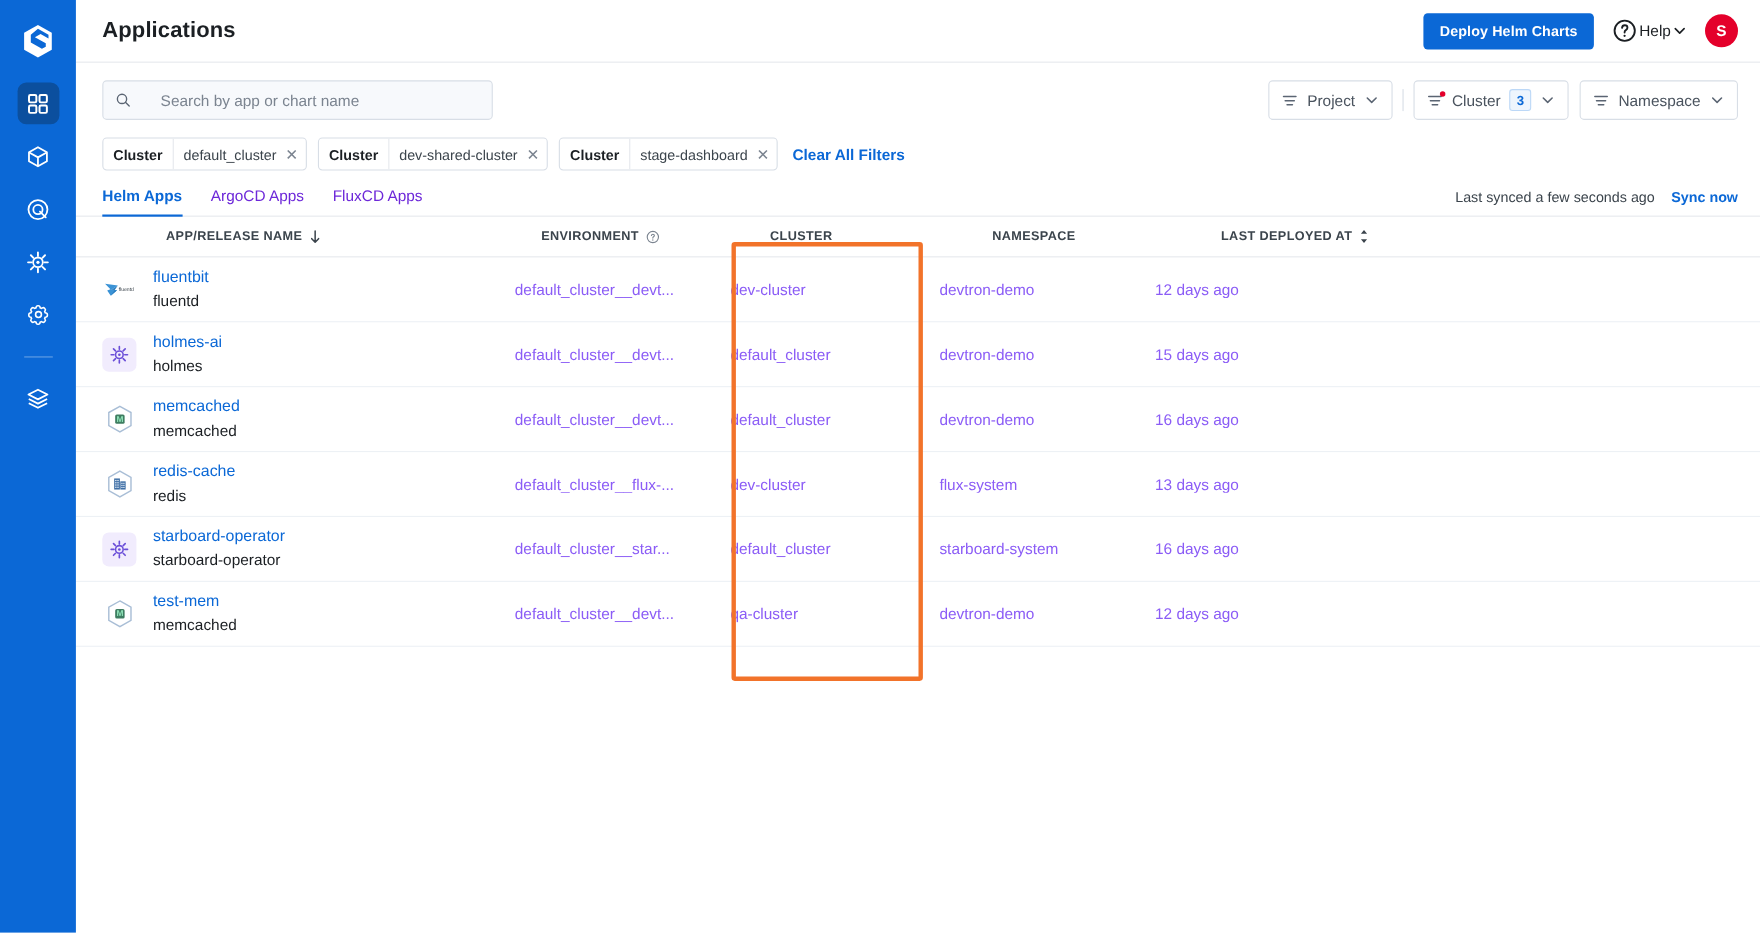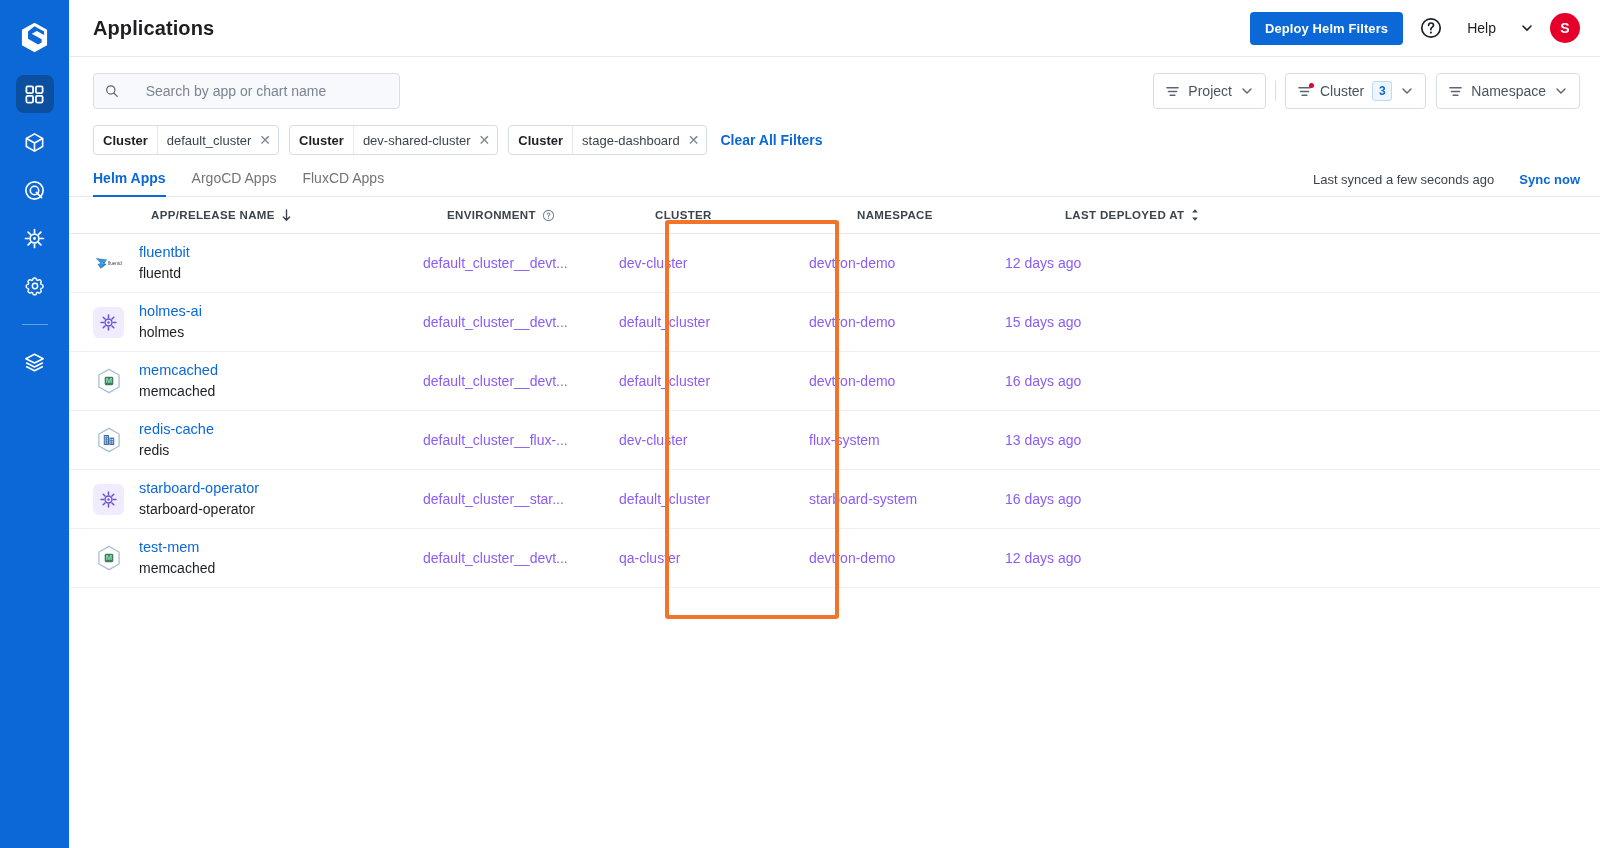--- a/index.html
+++ b/index.html
@@ -42,35 +42,35 @@
     display: flex; align-items: center;
     padding: 0 20px 0 24px;
   }
   .page-title { font-size: 20px; font-weight: 600; color: #1b1f23; letter-spacing: .1px; }
   .header-right { margin-left: auto; display: flex; align-items: center; gap: 14px; }
   .btn-primary {
     background: #0b68d6; color: #fff; border: none; border-radius: 4px;
     font-size: 13px; font-weight: 700; padding: 9px 15px; cursor: pointer;
     font-family: "Liberation Sans", sans-serif; letter-spacing: .1px;
   }
-  .help-group { display: flex; align-items: center; gap: 24px; cursor: pointer; padding: 4px 2px; }
+  .help-group { display: flex; align-items: center; gap: 1px; cursor: pointer; padding: 4px 2px; }
   .help-label { font-size: 14px; color: #1b1f23; }
   .avatar {
     width: 30px; height: 30px; border-radius: 50%; background: #e4002b; color: #fff;
     display: flex; align-items: center; justify-content: center;
     font-size: 14px; font-weight: 700; cursor: pointer;
   }
 
   
   .filterbar {
     display: flex; align-items: center;
     padding: 16px 20px 0 24px;
   }
   .search-box {
-    width: 307px; height: 36px;
+    width: 355px; height: 36px;
     border: 1px solid #d8dee6; border-radius: 4px; background: #f7f9fc;
     display: flex; align-items: center; gap: 27px; padding: 0 11px;
   }
   .search-input {
     border: none; outline: none; background: transparent;
     font-size: 14px; color: #3b444c; width: 100%;
     font-family: "Liberation Sans", sans-serif;
   }
   .search-input::placeholder { color: #7b8490; }
   .filters-right { margin-left: auto; display: flex; align-items: center; gap: 0; padding-left: 17px; }
@@ -115,25 +115,25 @@
   .clear-all { font-size: 14px; font-weight: 700; color: #0b68d6; cursor: pointer; margin-left: 3px; }
 
   
   .tabrow {
     display: flex; align-items: flex-end;
     padding: 14px 20px 0 24px;
     border-bottom: 1px solid #e5e8ed;
     position: relative;
   }
   .tab {
-    font-size: 14px; color: #737373; padding: 0 0 9px 0; margin-right: 26px;
+    font-size: 14px; color: #6d28d9; padding: 0 0 9px 0; margin-right: 26px;
     cursor: pointer; border-bottom: 2px solid transparent; position: relative; top: 1px;
   }
   .tab.active { color: #0b68d6; font-weight: 700; border-bottom-color: #0b68d6; }
-  .sync-wrap { margin-left: auto; display: flex; align-items: flex-start; gap: 25px; padding-bottom: 9px; }
+  .sync-wrap { margin-left: auto; display: flex; align-items: flex-start; gap: 15px; padding-bottom: 9px; }
   .sync-text { font-size: 13px; color: #3b444c; }
   .sync-now { font-size: 13px; font-weight: 700; color: #0b68d6; cursor: pointer; }
 
   
   .table { width: 100%; position: relative; }
   .trow {
     display: flex; align-items: center;
     border-bottom: 1px solid #edf1f5;
     padding-left: 24px;
   }
@@ -141,21 +141,21 @@
     height: 37px; border-bottom: 1px solid #e5e8ed; gap: 12px;
   }
   .th {
     font-size: 11.5px; font-weight: 700; color: #3b444c;
     letter-spacing: .35px; display: flex; align-items: center; gap: 6px;
   }
   .tbody-row { height: 59px; }
 
   .c-icon { width: 46px; min-width: 46px; display: flex; align-items: center; }
   .c-name { width: 284px; min-width: 284px; }
-  .c-env  { width: 196px; min-width: 196px; }
+  .c-env  { width: 196px; min-width: 196px; margin-left: 45px; }
   .c-cluster { width: 190px; min-width: 190px; }
   .c-ns   { width: 196px; min-width: 196px; }
   .c-dep  { width: 200px; min-width: 200px; }
 
   .app-link { font-size: 14.5px; color: #0b68d6; cursor: pointer; line-height: 1.25; }
   .app-sub  { font-size: 14px; color: #1b1f23; line-height: 1.35; margin-top: 2px; }
   .cell-txt { font-size: 14px; color: #8b5cf6; white-space: nowrap; overflow: hidden; text-overflow: ellipsis; }
 
   .icon-badge {
     width: 31px; height: 31px; display: flex; align-items: center; justify-content: center;
@@ -232,21 +232,21 @@
         </svg>
       </div>
     </div>
   </nav>
 
   <div class="main">
 
     <header class="header">
       <div class="page-title">Applications</div>
       <div class="header-right">
-        <button class="btn-primary">Deploy Helm Filters</button>
+        <button class="btn-primary">Deploy Helm Charts</button>
         <div class="help-group">
           <svg width="24" height="24" viewBox="0 0 24 24">
             <circle cx="12" cy="12" r="9.2" fill="none" stroke="#1b1f23" stroke-width="1.7"></circle>
             <path d="M9.6 9.3c.1-1.4 1.2-2.3 2.5-2.3 1.4 0 2.4.9 2.4 2.2 0 1.1-.6 1.6-1.5 2.2-.8.5-1.1 1-1.1 1.9v.3" fill="none" stroke="#1b1f23" stroke-width="1.7" stroke-linecap="round"></path>
             <circle cx="11.9" cy="16.6" r="1.05" fill="#1b1f23"></circle>
           </svg>
           <span class="help-label">Help</span>
           <svg width="14" height="14" viewBox="0 0 16 16">
             <path d="M3.4 5.8 8 10.4l4.6-4.6" fill="none" stroke="#1b1f23" stroke-width="1.7" stroke-linecap="round" stroke-linejoin="round"></path>
           </svg>

